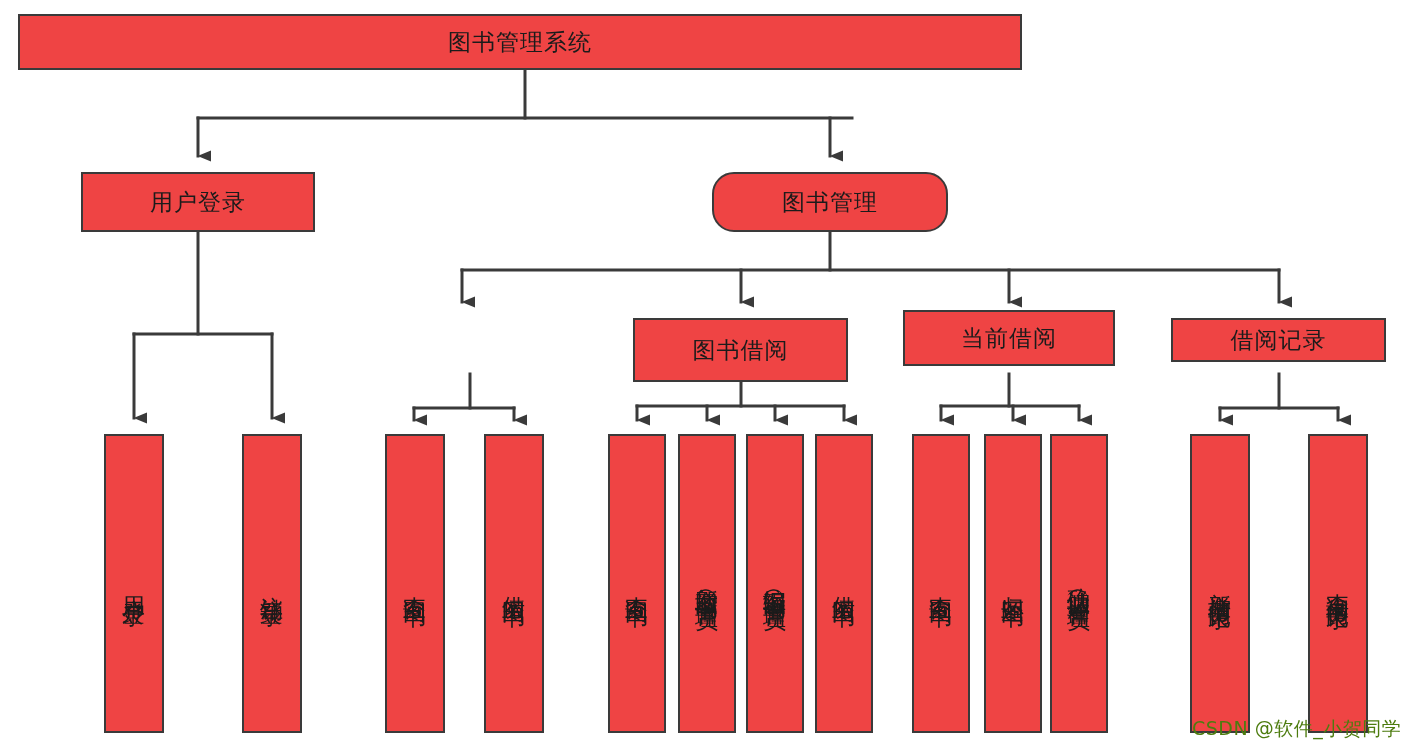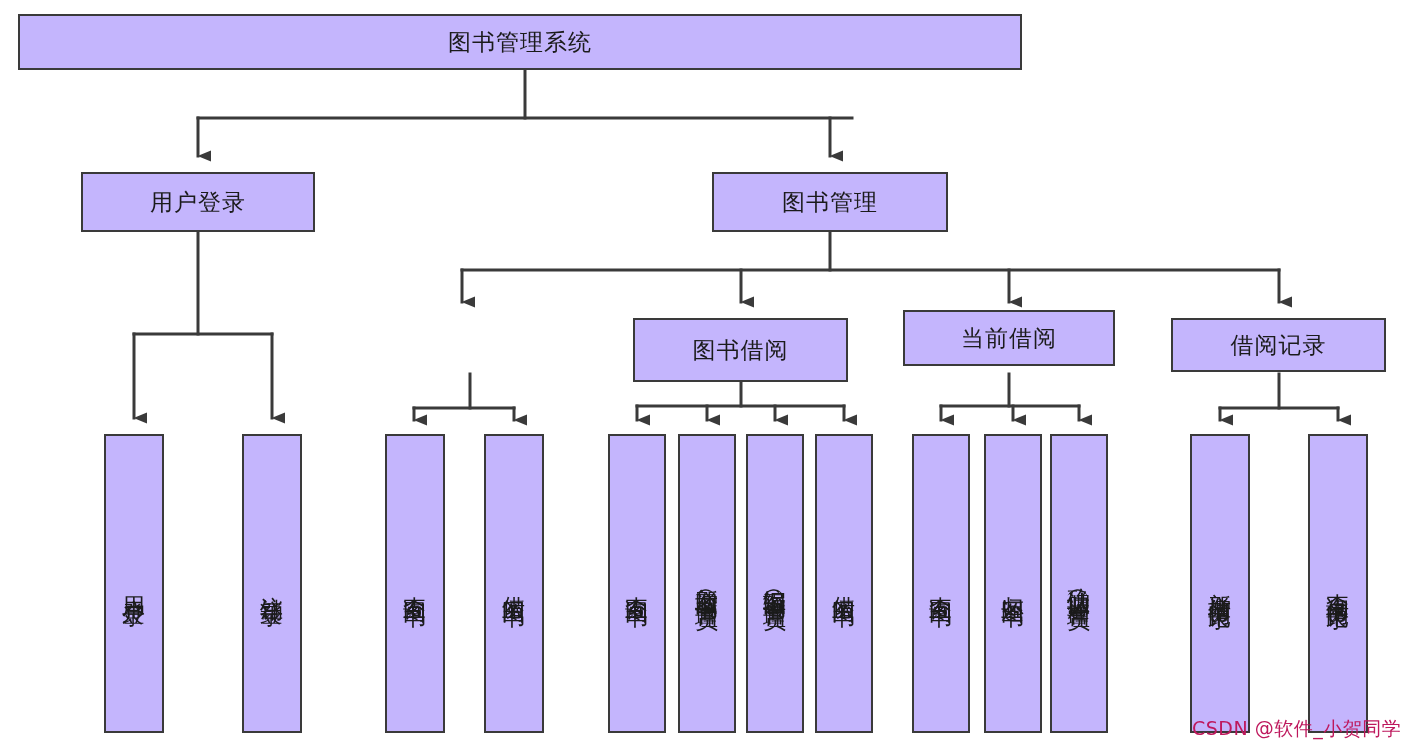--- a/index.html
+++ b/index.html
@@ -21,21 +21,21 @@
     position: absolute;
     left: 0;
     top: 0;
     width: 1405px;
     height: 747px;
   }
   .node {
     position: absolute;
     box-sizing: border-box;
     border: 2.5px solid #3a3a3a;
-    background: #c4b5fd;
+    background: #ef4444;
     display: flex;
     align-items: center;
     justify-content: center;
     color: #1b1b1b;
   }
   .node.horiz {
     font-size: 23px;
     letter-spacing: 1px;
   }
   .node.vert {
@@ -47,21 +47,21 @@
     padding: 4px 0;
   }
   .node.vert .vtext {
     writing-mode: vertical-rl;
     text-orientation: upright;
     white-space: nowrap;
   }
   .watermark {
     position: absolute;
     font-size: 19px;
-    color: #be185d;
+    color: #4d7c0f;
     letter-spacing: 0.5px;
     white-space: nowrap;
     font-family: "DejaVu Sans", "Liberation Sans", sans-serif;
   }
 </style>
 </head>
 <body>
 
 <div id="canvas">
 
@@ -116,31 +116,31 @@
     </g>
   </svg>
 
   <div class="node horiz" style="left:18px; top:14px; width:1004px; height:56px;">
     <span>图书管理系统</span>
   </div>
 
   <div class="node horiz" style="left:81px; top:172px; width:234px; height:60px;">
     <span>用户登录</span>
   </div>
-  <div class="node horiz" style="left:712px; top:172px; width:236px; height:60px;">
+  <div class="node horiz" style="left:712px; top:172px; width:236px; height:60px;border-radius:22px;">
     <span>图书管理</span>
   </div>
 
   <div class="node horiz" style="left:633px; top:318px; width:215px; height:64px;">
     <span>图书借阅</span>
   </div>
   <div class="node horiz" style="left:903px; top:310px; width:212px; height:56px;justify-content:center;">
     <span>当前借阅</span>
   </div>
-  <div class="node horiz" style="left:1171px; top:318px; width:215px; height:54px;">
+  <div class="node horiz" style="left:1171px; top:318px; width:215px; height:44px;">
     <span>借阅记录</span>
   </div>
 
   <div class="node vert" style="left:104px; top:434px; width:60px; height:299px;">
     <span class="vtext">用户登录</span>
   </div>
   <div class="node vert" style="left:242px; top:434px; width:60px; height:299px;">
     <span class="vtext">注销登录</span>
   </div>
   <div class="node vert" style="left:385px; top:434px; width:60px; height:299px;">

